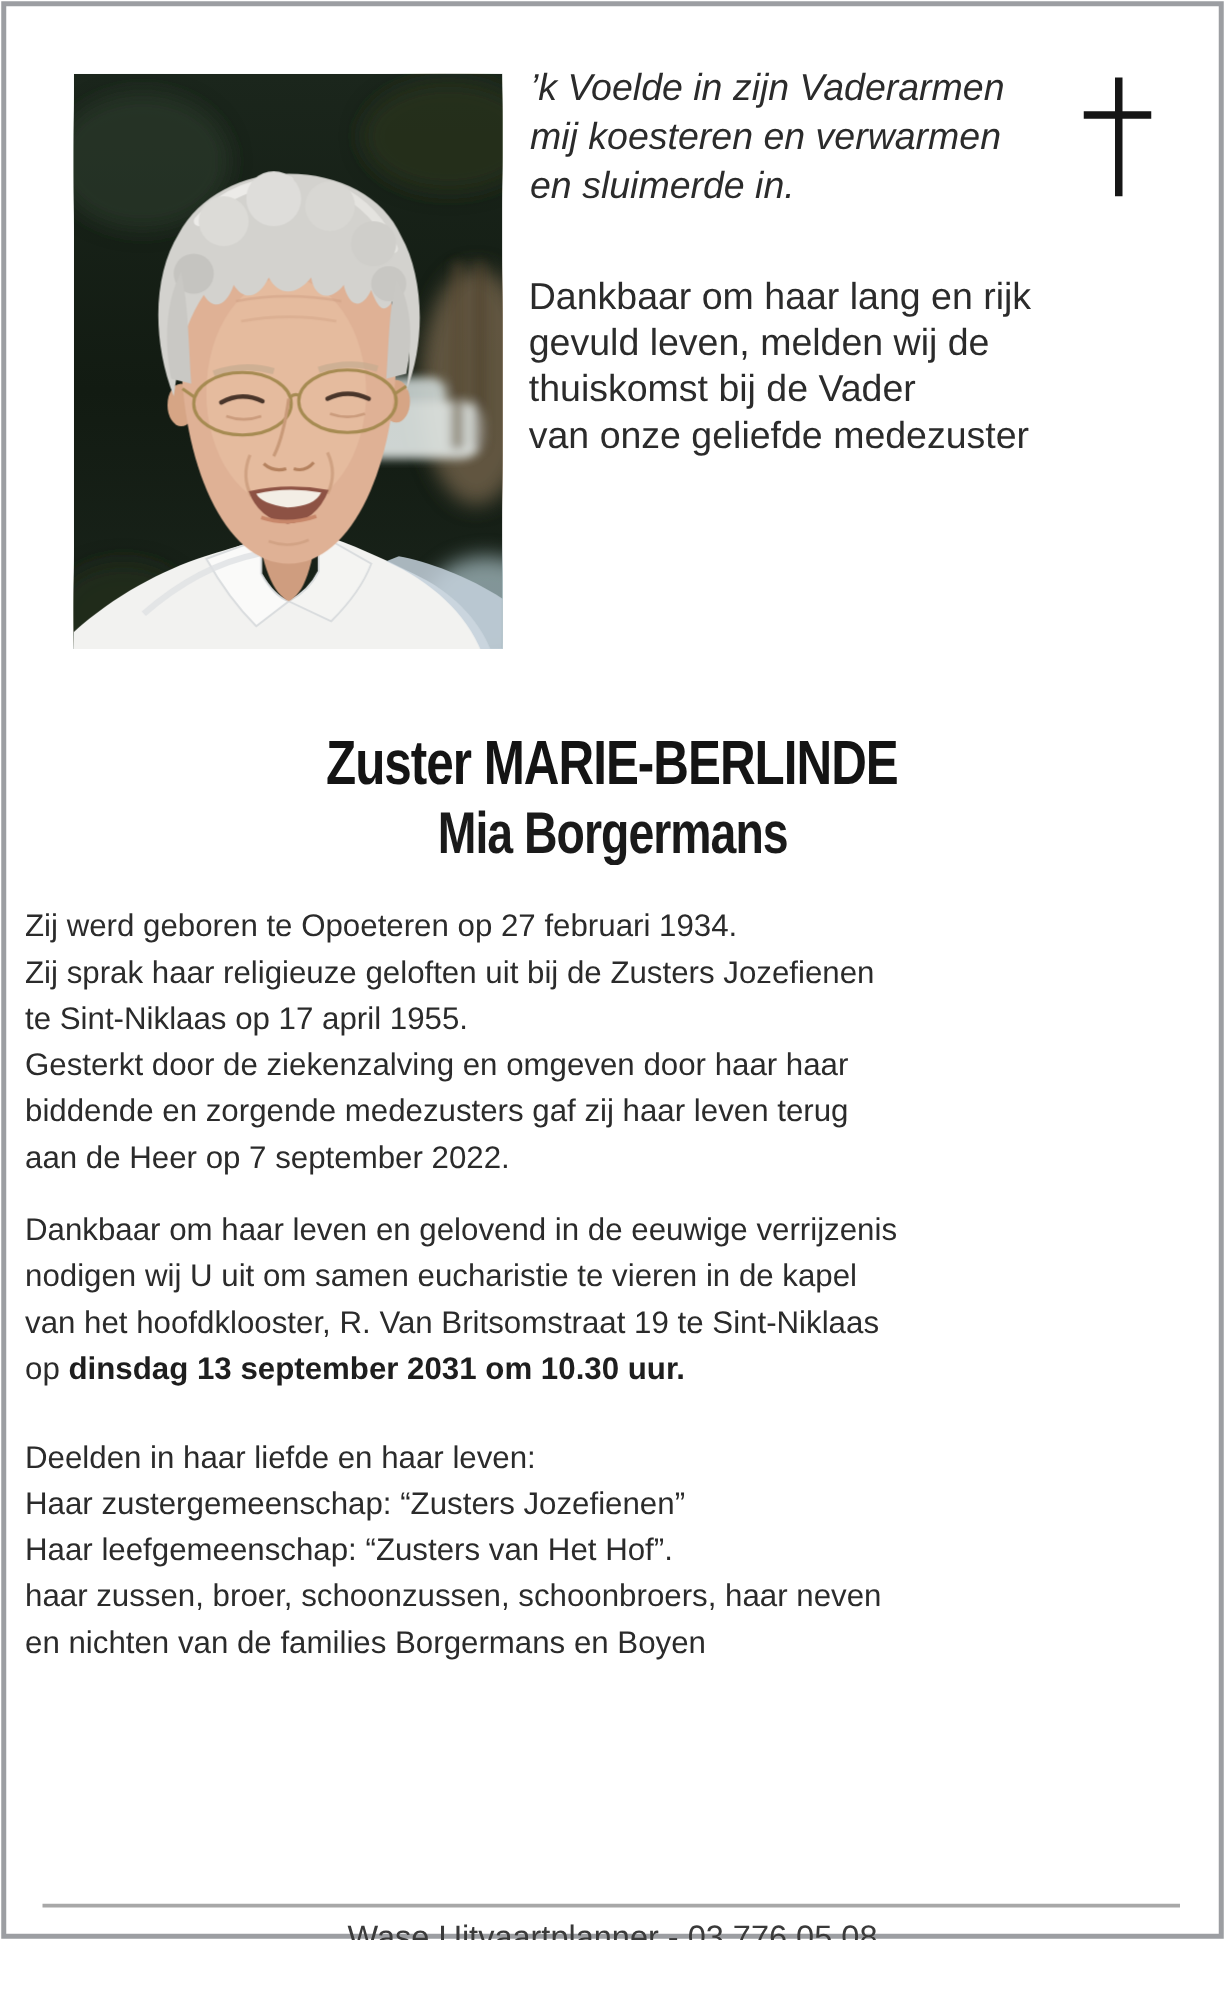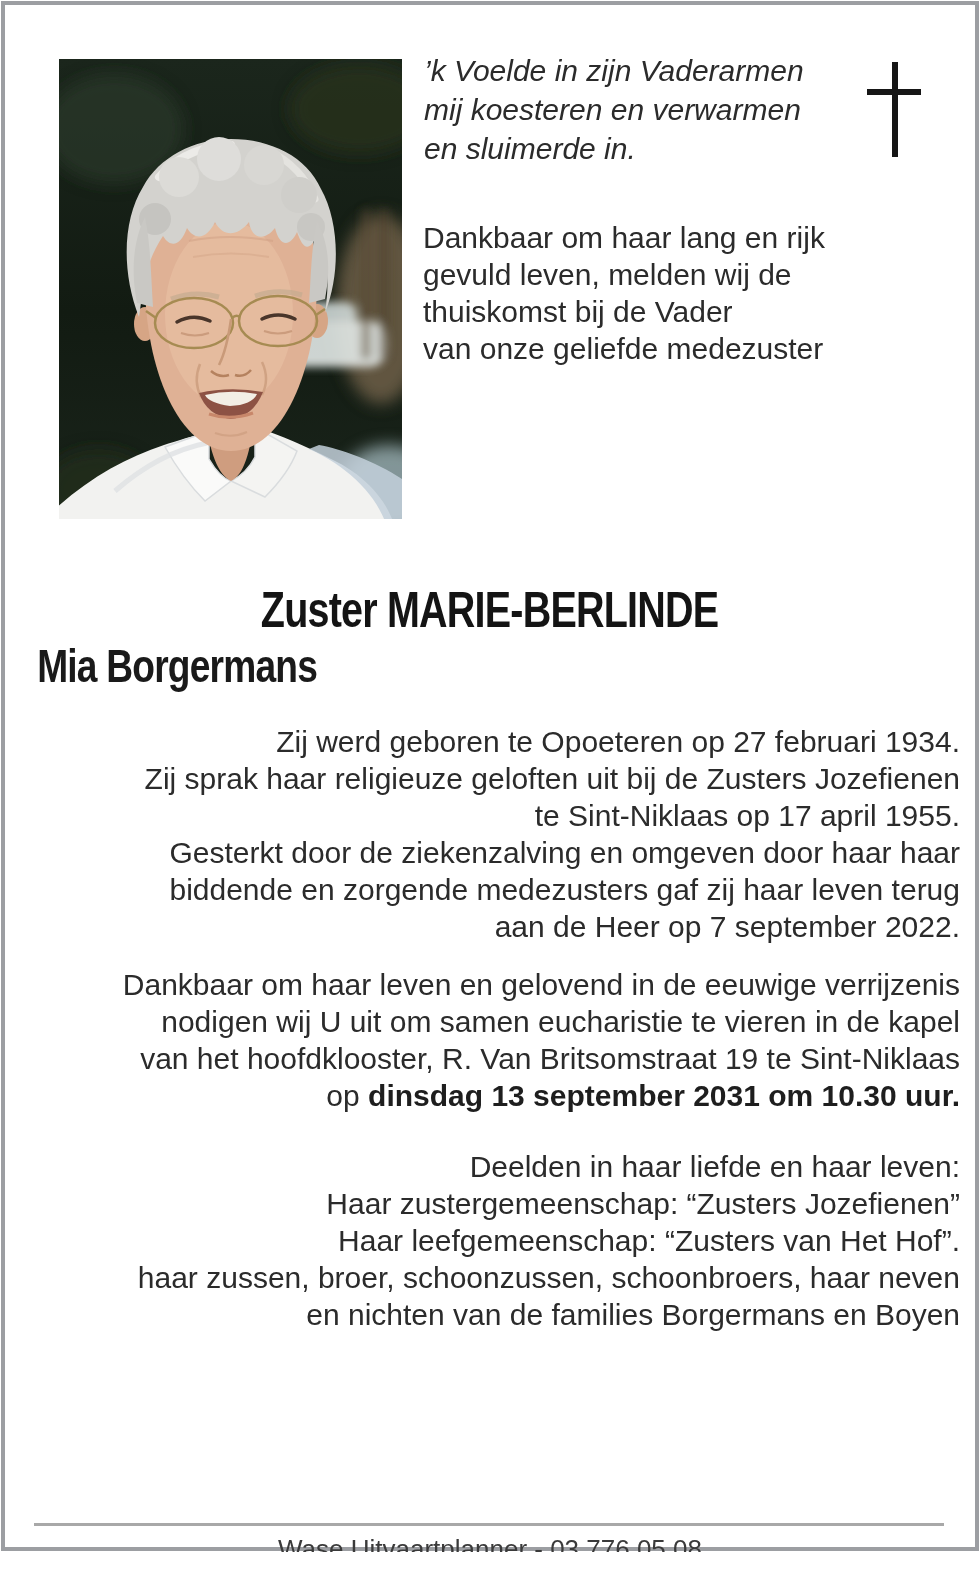--- a/index.html
+++ b/index.html
@@ -48,37 +48,37 @@
   .name {
     position: absolute; left: 0; right: 0; top: 549px;
     text-align: center;
     font-size: 50px;
     font-weight: 700;
     color: #141414;
     line-height: 1.08;
   }
   .birth {
     position: absolute; left: 0; right: 0; top: 640px;
-    text-align: left;
+    text-align: center;
     font-size: 47px;
     font-weight: 700;
     color: #1a1a1a;
     line-height: 1.1;
   }
   .cond {
     display: inline-block;
     transform: scaleX(0.79);
     transform-origin: 50% 50%;
     letter-spacing: -1px;
     white-space: nowrap;
   }
   .para {
     position: absolute; left: 20px; right: 20px;
-    text-align: right;
-    font-size: 30px;
+    text-align: left;
+    font-size: 25px;
     line-height: 37px;
     color: #2b2b2b;
   }
   .pre { white-space: pre-line; }
   .p-life    { top: 723px; }
   .p-invite  { top: 966px; }
   .p-family  { top: 1148px; }
   .p-note    { top: 1362px; }
   .p-condole { top: 1463px; }
   .dateline b { font-weight: 700; color: #1e1e1e; }

